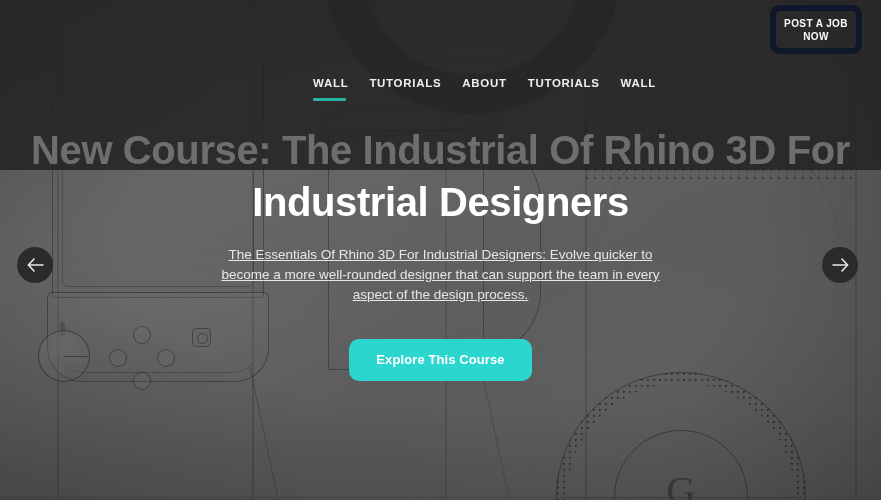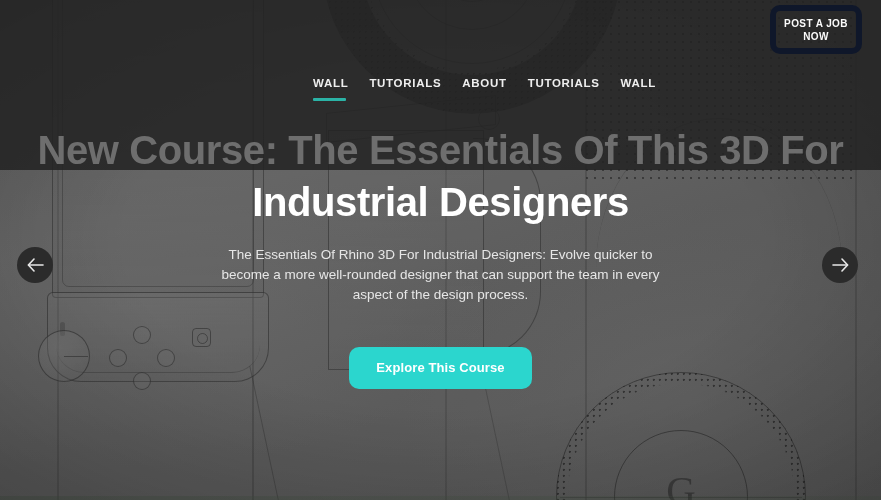--- a/index.html
+++ b/index.html
@@ -269,23 +269,24 @@
 
   .hero h1 {
     font-size: 40px; font-weight: 700; line-height: 52px;
     letter-spacing: -0.4px;
     color: #ffffff;
   }
   .hero h1 .l1 { display: block; color: #6e6e6e; }
   .hero h1 .l2 { display: block; color: #ffffff; }
 
   .hero p {
-    width: 440px; margin: 17px auto 16px;
+    width: 440px; margin: 17px auto 8px;
     font-size: 13.5px; line-height: 20px;
     color: #e6e6e6;
+    text-decoration: underline;
   }
 
   .cta {
     display: inline-block; margin-top: 26px;
     padding: 13px 27px 14px;
     background: #2bd6ce; border: none; border-radius: 10px;
     color: #ffffff; font-family: "Liberation Sans", sans-serif;
     font-size: 13px; font-weight: 700; letter-spacing: 0.1px;
     cursor: pointer;
   }
@@ -391,21 +392,21 @@
     </nav>
 
     <div class="topbtns">
       <button class="topbtn">POST A JOB NOW</button>
     </div>
 
   </div>
 
   <div class="hero">
     <h1>
-      <span class="l1">New Course: The Essentials Of This 3D For</span>
+      <span class="l1">New Course: The Industrial Of Rhino 3D For</span>
       <span class="l2">Industrial Designers</span>
     </h1>
     <p>The Essentials Of Rhino 3D For Industrial Designers: Evolve quicker to become a more well-rounded designer that can support the team in every aspect of the design process.</p>
     <button class="cta">Explore This Course</button>
   </div>
 
   <button class="arrow prev">
     <svg width="17" height="14" viewBox="0 0 17 14">
       <path d="M7 1 L1.4 7 L7 13" fill="none" stroke="#e8e8e8" stroke-width="1.6" stroke-linecap="round" stroke-linejoin="round"></path>
       <line x1="1.6" y1="7" x2="16" y2="7" stroke="#e8e8e8" stroke-width="1.6" stroke-linecap="round"></line>

